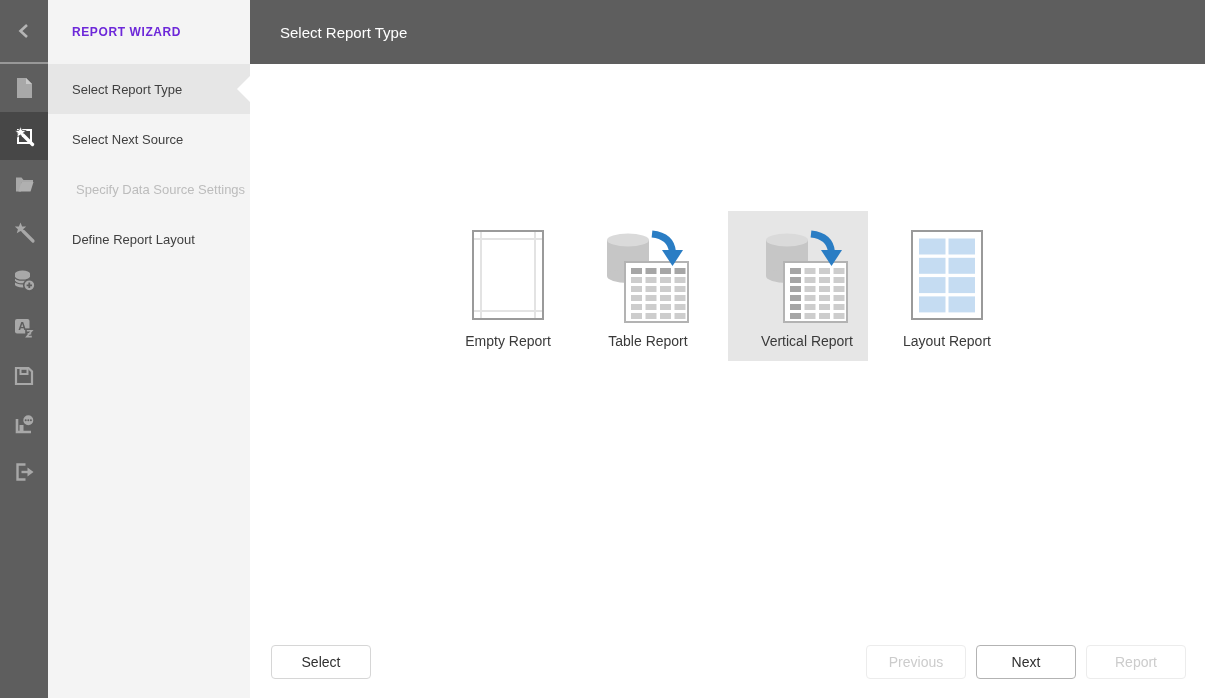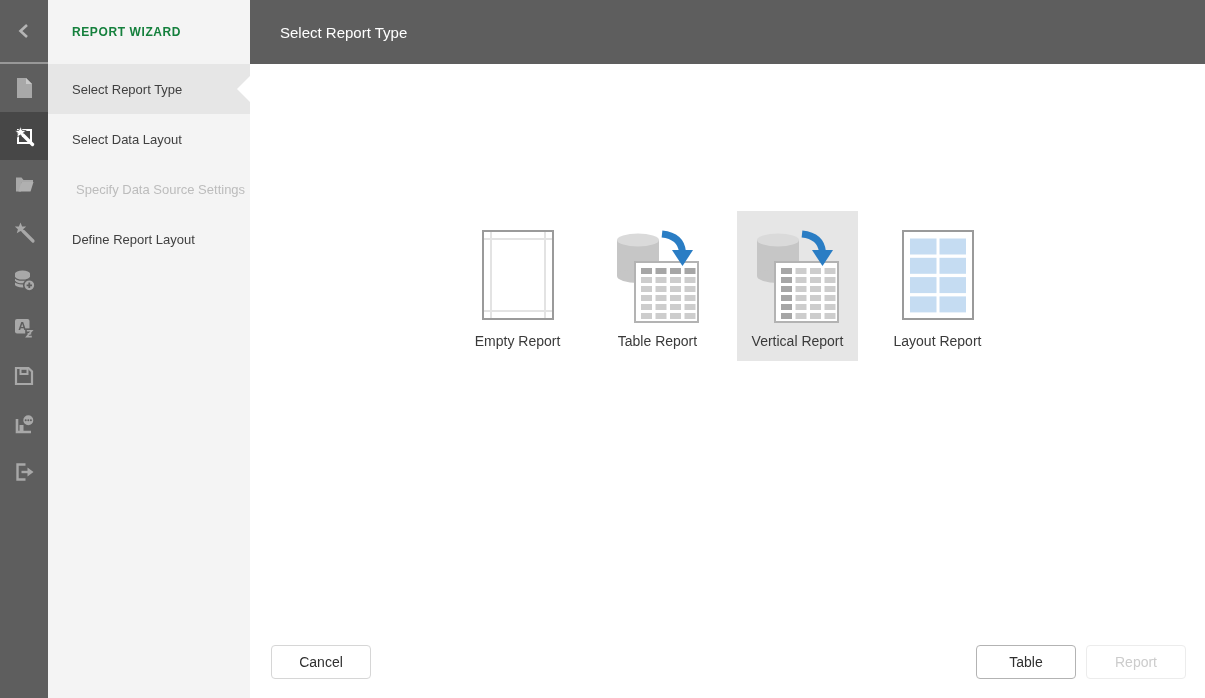--- a/index.html
+++ b/index.html
@@ -14,36 +14,36 @@
   
   .rail{width:48px;flex-shrink:0;background:#5e5e5e;display:flex;flex-direction:column;}
   .rail-top{height:62px;border-bottom:2px solid #989898;display:flex;align-items:center;justify-content:center;cursor:pointer;}
   .rail-btn{height:48px;display:flex;align-items:center;justify-content:center;cursor:pointer;}
   .rail-btn.active{background:#474747;}
   .rail svg{display:block;}
 
   
   .sidebar{width:202px;flex-shrink:0;background:#f4f4f4;}
   .sidebar-title{height:64px;display:flex;align-items:center;padding-left:24px;
-    font-size:12px;font-weight:bold;letter-spacing:.6px;color:#15803d;}
+    font-size:12px;font-weight:bold;letter-spacing:.6px;color:#6d28d9;}
   .step{height:50px;display:flex;align-items:center;padding-left:24px;
     font-size:13px;color:#404040;position:relative;cursor:pointer;}
   .step.selected{background:#e6e6e6;}
   .step.selected .notch{position:absolute;right:0;top:50%;margin-top:-13px;width:0;height:0;
     border-top:13px solid transparent;border-bottom:13px solid transparent;border-right:13px solid #ffffff;}
   .step.disabled{color:#bcbcbc;cursor:default;padding-left:28px;}
 
   
   .main{flex:1;display:flex;flex-direction:column;position:relative;background:#fff;}
   .main-header{height:64px;flex-shrink:0;background:#5e5e5e;color:#ffffff;
     display:flex;align-items:center;padding-left:30px;font-size:15px;}
   .content{flex:1;position:relative;}
   .cards{display:flex;justify-content:center;gap:19px;padding-top:147px;}
   .card{width:121px;height:150px;display:flex;flex-direction:column;align-items:center;cursor:pointer;}
-  .card.selected{background:#e6e6e6;}
+  .card.selected{background:#e6e6e6;padding-left:19px;}
   .card-icon{margin-top:19px;height:92px;display:flex;align-items:flex-start;justify-content:center;}
   .card-label{margin-top:11px;font-size:14px;color:#3a3a3a;white-space:nowrap;}
 
   
   .footer{position:absolute;left:0;right:0;bottom:19px;display:flex;
     justify-content:space-between;padding:0 19px 0 21px;}
   .btn{width:100px;height:34px;background:#ffffff;border:1px solid #d6d6d6;border-radius:4px;
     font-family:"Liberation Sans",sans-serif;font-size:14px;color:#2f2f2f;cursor:pointer;}
   .btn-group{display:flex;gap:10px;}
   .btn.primary{border-color:#b3b3b3;}
@@ -140,21 +140,21 @@
   </div>
 
   <div class="sidebar">
     <div class="sidebar-title">REPORT WIZARD</div>
 
     <div class="step selected">
       <span>Select Report Type</span>
       <span class="notch"></span>
     </div>
     <div class="step">
-      <span>Select Data Layout</span>
+      <span>Select Next Source</span>
     </div>
     <div class="step disabled">
       <span>Specify Data Source Settings</span>
     </div>
     <div class="step">
       <span>Define Report Layout</span>
     </div>
   </div>
 
   <div class="main">
@@ -276,21 +276,22 @@
               </g>
             </svg>
           </div>
           <div class="card-label">Layout Report</div>
         </div>
 
       </div>
     </div>
 
     <div class="footer">
-      <button class="btn">Cancel</button>
+      <button class="btn">Select</button>
       <div class="btn-group">
-        <button class="btn primary">Table</button>
+        <button class="btn disabled">Previous</button>
+        <button class="btn primary">Next</button>
         <button class="btn disabled">Report</button>
       </div>
     </div>
   </div>
 
 </div>
 
 </body></html>

